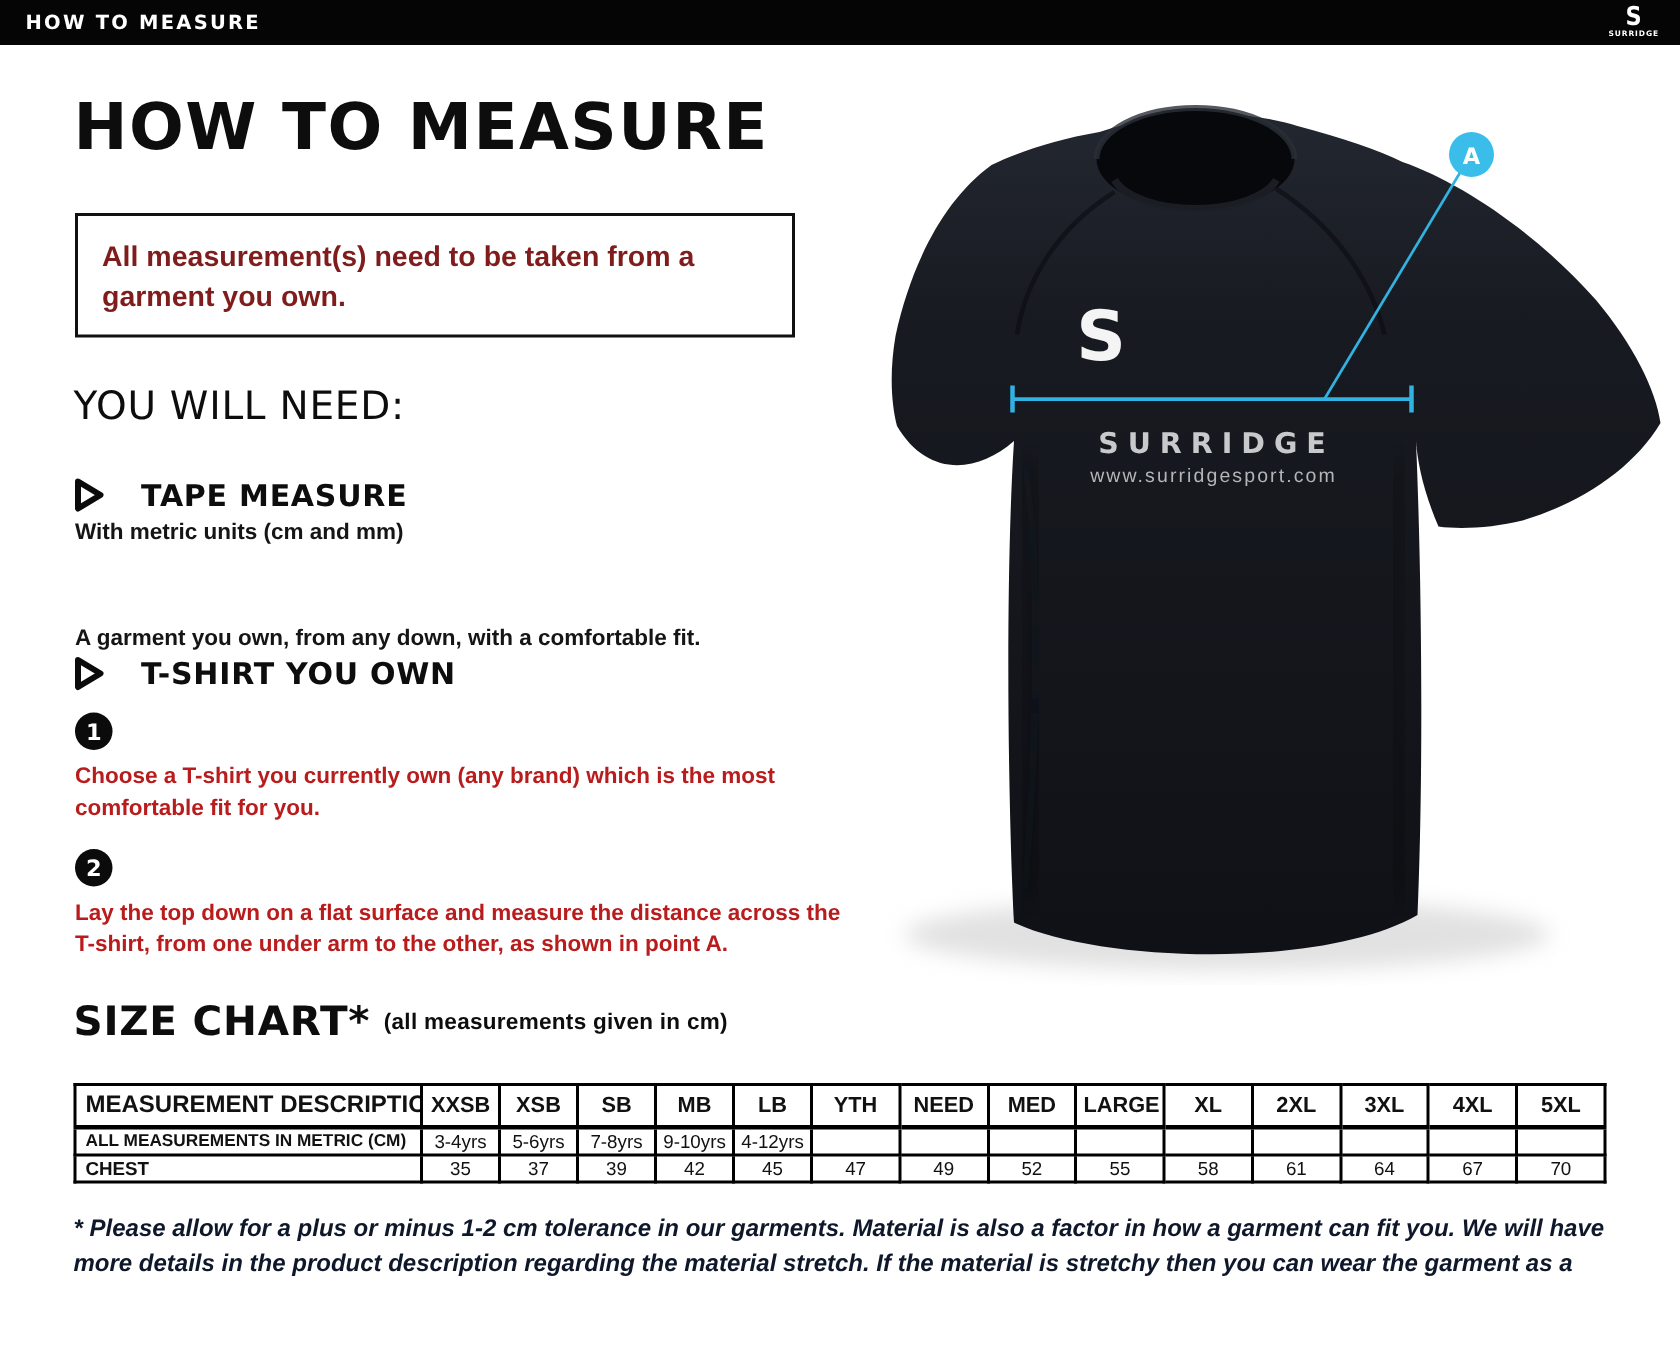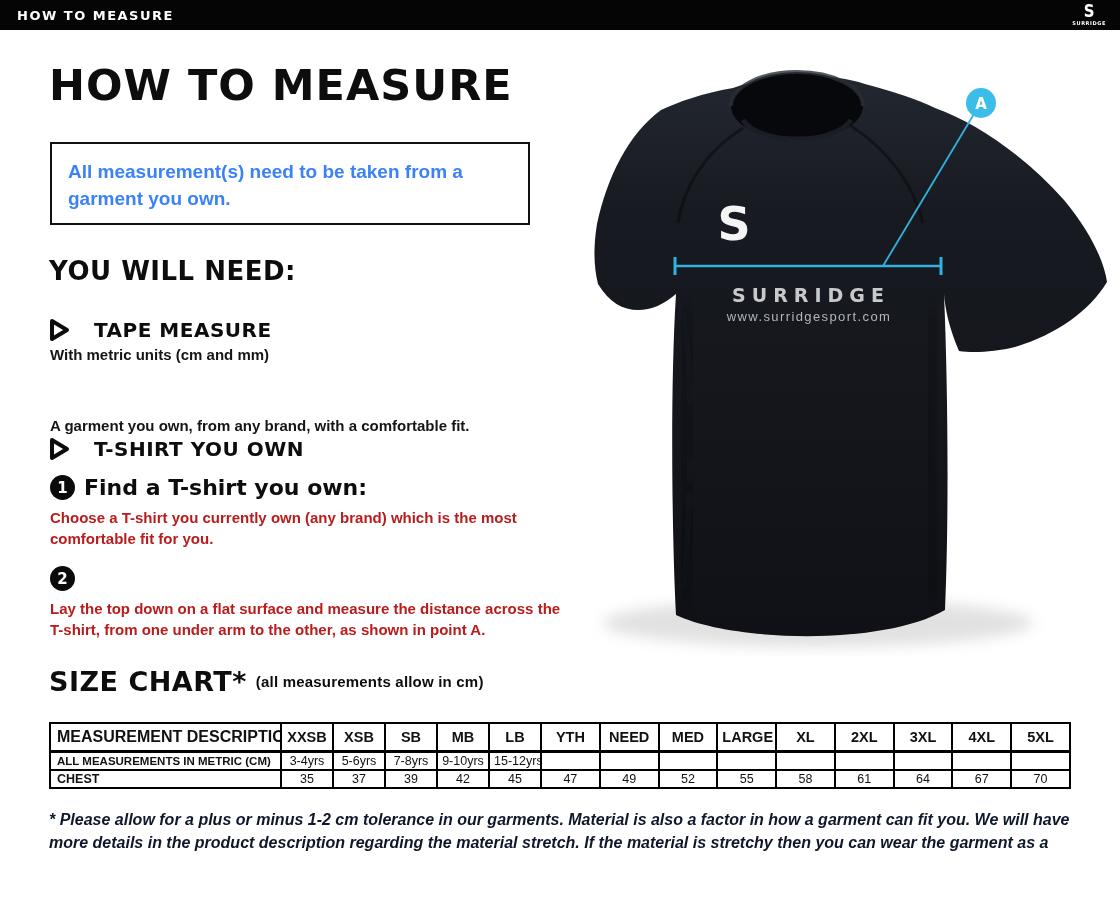--- a/index.html
+++ b/index.html
@@ -30,25 +30,25 @@
   }
   
   .h1{
     position:absolute;left:49px;top:62px;
     font-family:"DejaVu Sans",sans-serif;font-weight:bold;font-size:43px;
     letter-spacing:1px;line-height:1.1;color:#0d0d0d;
   }
   .notice{
     position:absolute;left:50px;top:142px;width:444px;height:51px;
     border:2px solid #111;padding:14px 16px;
-    font-weight:bold;font-size:19px;line-height:27px;color:#3b82f6;
+    font-weight:bold;font-size:19px;line-height:27px;color:#7f1d1d;
   }
   .need-heading{
     position:absolute;left:49px;top:256px;
-    font-family:"DejaVu Sans",sans-serif;font-weight:bold;font-size:26px;
+    font-family:"DejaVu Sans",sans-serif;font-weight:normal;font-size:26px;
     letter-spacing:0.5px;color:#0d0d0d;
   }
   .need-item-title-row{position:absolute;display:flex;align-items:center;gap:12px;}
   .need-item-title-row .tri-icon{margin-right:12px;display:block;}
   .need-item-title{
     font-family:"DejaVu Sans",sans-serif;font-weight:bold;font-size:20px;
     letter-spacing:0.5px;color:#0d0d0d;
   }
   .need-item-desc{
     position:absolute;left:50px;font-weight:bold;font-size:15px;color:#151515;
@@ -130,35 +130,34 @@
     <span class="need-item-title">TAPE MEASURE</span>
   </div>
   <div class="need-item-desc" style="top:346px;">With metric units (cm and mm)</div>
 
   <div class="need-item-title-row" style="left:49px;top:389px;margin-top:48px;">
     <svg class="tri-icon" width="21" height="24" viewBox="0 0 21 24">
       <polygon points="3,3 18,12 3,21" fill="#fff" stroke="#0b0b0b" stroke-width="4" stroke-linejoin="round"></polygon>
     </svg>
     <span class="need-item-title">T-SHIRT YOU OWN</span>
   </div>
-  <div class="need-item-desc" style="top:417px;">A garment you own, from any brand, with a comfortable fit.</div>
+  <div class="need-item-desc" style="top:417px;">A garment you own, from any down, with a comfortable fit.</div>
 
   <div class="step-row" style="left:50px;top:475px;">
     <span class="step-badge">1</span>
-    <span class="step-title">Find a T-shirt you own:</span>
   </div>
   <div class="step-desc" style="top:507px;">Choose a T-shirt you currently own (any brand) which is the most comfortable fit for you.</div>
 
   <div class="step-row" style="left:50px;top:566px;">
     <span class="step-badge">2</span>
   </div>
   <div class="step-desc" style="top:598px;">Lay the top down on a flat surface and measure the distance across the T-shirt, from one under arm to the other, as shown in point A.</div>
 
   <div class="sizechart-heading">
-    <span>SIZE CHART*</span><span class="sizechart-sub">(all measurements allow in cm)</span>
+    <span>SIZE CHART*</span><span class="sizechart-sub">(all measurements given in cm)</span>
   </div>
 
   <table class="size-table">
     <colgroup>
       <col style="width:231px;">
       <col style="width:52px;">
         <col style="width:52px;">
         <col style="width:52px;">
         <col style="width:52px;">
         <col style="width:52px;">
@@ -191,21 +190,21 @@
         <th>5XL</th>
       </tr>
     </thead>
     <tbody>
       <tr>
         <td class="rowlabel">ALL MEASUREMENTS IN METRIC (CM)</td>
         <td class="val">3-4yrs</td>
         <td class="val">5-6yrs</td>
         <td class="val">7-8yrs</td>
         <td class="val">9-10yrs</td>
-        <td class="val">15-12yrs</td>
+        <td class="val">4-12yrs</td>
         <td class="val"></td>
         <td class="val"></td>
         <td class="val"></td>
         <td class="val"></td>
         <td class="val"></td>
         <td class="val"></td>
         <td class="val"></td>
         <td class="val"></td>
         <td class="val"></td>
       </tr>

